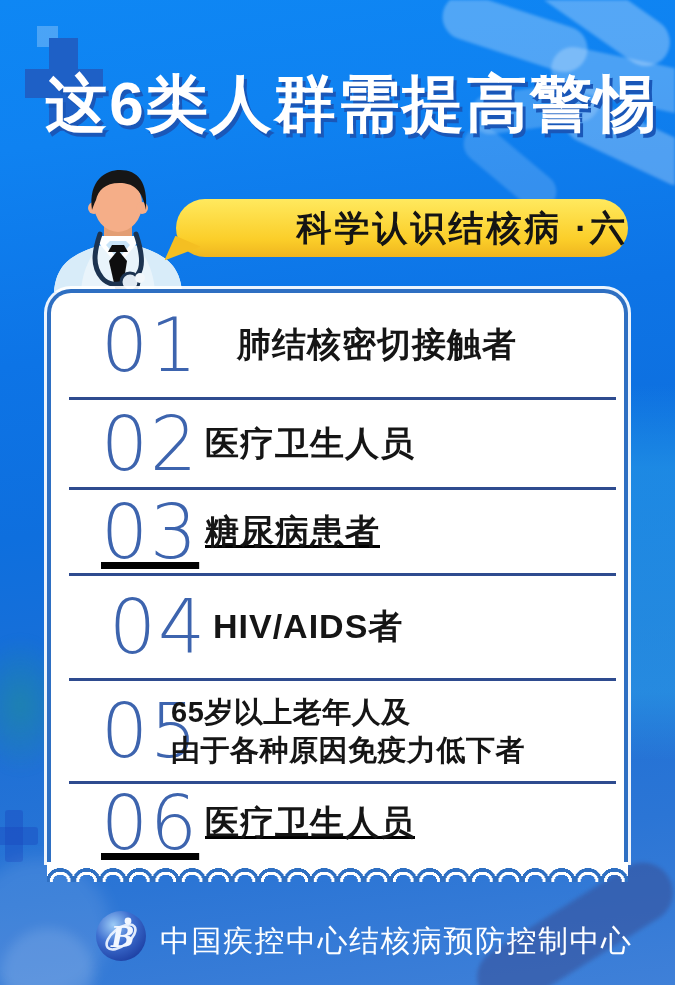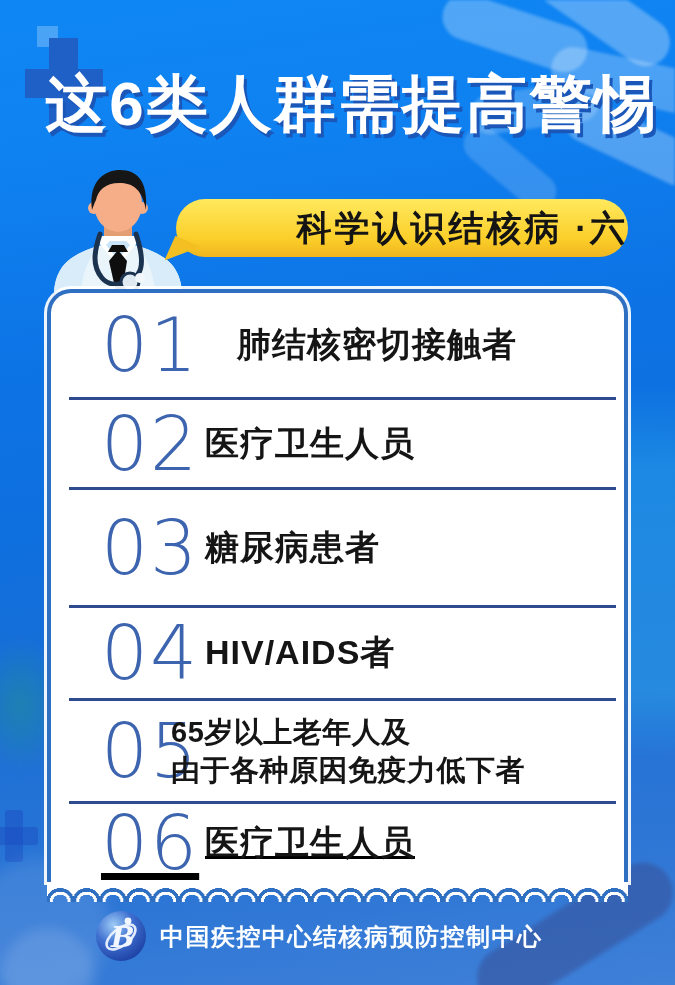--- a/index.html
+++ b/index.html
@@ -45,21 +45,21 @@
   }
   .bubble-text{font-size:35px;font-weight:900;color:#141414;letter-spacing:3px;position:relative;}
   
   .card{position:absolute;left:47px;top:289px;width:581px;z-index:5;}
   .card-body{
     box-sizing:border-box;width:581px;background:#FFFFFF;
     border:4px solid #2E6FC2;border-bottom:none;border-radius:24px 24px 0 0;
     box-shadow:0 0 0 3px rgba(255,255,255,.92);
   }
   .row{display:flex;align-items:center;}
-  .r1{height:104px;gap:32px;} .r2{height:87px;} .r3{height:115px;} .r4{height:90px;} .r5{height:100px;border-radius:19px;} .r6{height:78px;text-decoration:underline;}
+  .r1{height:104px;gap:32px;} .r2{height:87px;} .r3{height:83px;text-decoration:underline;} .r4{height:102px;padding-left:8px;} .r5{height:100px;border-radius:19px;} .r6{height:78px;text-decoration:underline;}
   .num{
     width:70px;margin-left:50px;text-align:center;flex:none;
     font-family:"DejaVu Sans",sans-serif;font-weight:200;font-size:74px;line-height:1;
     color:#3D64AE;letter-spacing:2px;
   }
   .itext{margin-left:34px;font-size:34px;font-weight:800;color:#151515;letter-spacing:1px;}
   .itext-multi{font-size:29px;font-weight:800;color:#151515;line-height:1.32;letter-spacing:.5px;}
   .divider{height:3px;background:#2E4B8F;margin-left:18px;margin-right:8px;}
   .scallop{
     width:581px;height:20px;
@@ -67,21 +67,21 @@
       rgba(0,0,0,0) 0px, rgba(0,0,0,0) 7.5px,
       #FFFFFF 7.5px, #FFFFFF 10.5px,
       #2E6FC2 10.5px, #2E6FC2 14px,
       #FFFFFF 14px);
     background-size:26.4px 20px;background-repeat:repeat-x;background-position:0 0;
   }
   
   .footer-logo{position:absolute;left:95px;top:910px;width:52px;height:52px;z-index:3;}
   .footer-text{
     position:absolute;left:160px;top:921px;z-index:3;
-    font-size:24px;font-weight:700;color:#FDFEFF;letter-spacing:1.5px;
+    font-size:30px;font-weight:400;color:#FDFEFF;letter-spacing:1.5px;
   }
 </style>
 </head>
 <body>
 
 <div id="stage">
 
   <div class="deco sq-light"></div>
   <div class="deco cross-v"></div>
   <div class="deco cross-h"></div>

